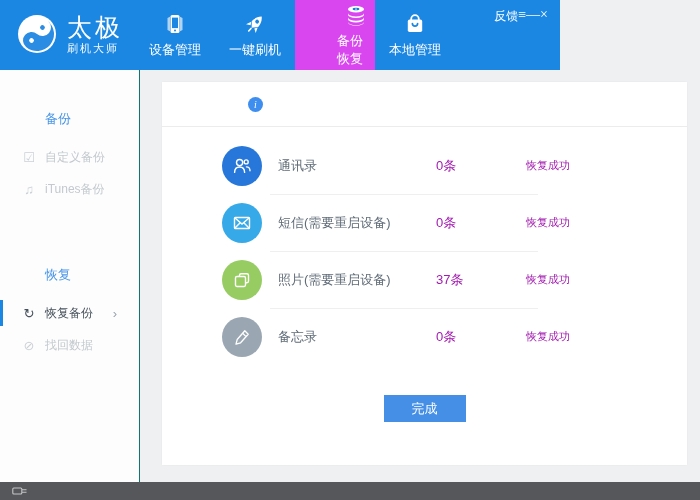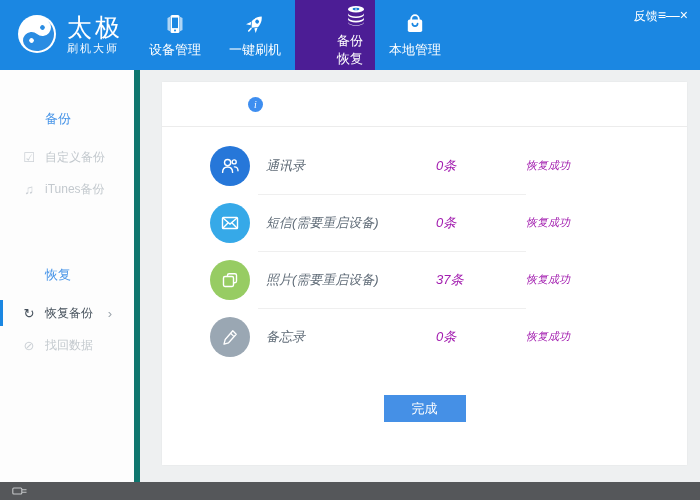--- a/index.html
+++ b/index.html
@@ -1,55 +1,55 @@
 <!DOCTYPE html>
 <html><head>
 <meta charset="utf-8">
 <style>
   * { margin:0; padding:0; box-sizing:border-box; }
   html,body { width:700px; height:500px; }
   body { font-family:"Liberation Sans","DejaVu Sans",sans-serif; background:#eef0f1; position:relative; overflow:hidden; }
 
   
-  .header { position:absolute; top:0; left:0; width:700px; height:70px; background:#1b87e2; }
+  .header { position:absolute; top:0; left:0; width:560px; height:70px; background:#1b87e2;font-family:Liberation Serif, serif; }
   .logo { position:absolute; left:16px; top:13px; display:flex; align-items:center; gap:9px; }
   .logo-badge { width:42px; height:42px; }
   .brand-txt { color:#fff; line-height:1; }
   .brand-title { font-size:25px; letter-spacing:3px; font-weight:400; }
   .brand-sub { font-size:11px; letter-spacing:2px; margin-top:3px; opacity:.95; }
 
   .nav { position:absolute; left:135px; top:0; display:flex; height:70px; }
   .tab { width:80px; height:70px; display:flex; flex-direction:column; align-items:center; justify-content:center; gap:5px; cursor:pointer; }
-  .tab.active { background:#4c1d95;padding-left:42px; }
+  .tab.active { background:#d946ef;padding-left:42px; }
   .tab-label { color:#fff; font-size:13px; }
   .tab svg { display:block; }
 
   .win-controls { position:absolute; right:12px; top:8px; display:flex; color:#fff; }
   .feedback { font-size:12px; cursor:pointer; }
   .wc-btn { font-size:14px; cursor:pointer; line-height:1; }
 
   
-  .sidebar { position:absolute; left:0; top:70px; width:140px; height:412px; background:#fdfdfd; border-right:6px solid #0f766e; }
+  .sidebar { position:absolute; left:0; top:70px; width:140px; height:412px; background:#fdfdfd; border-right:1px solid #0f766e; }
   .side-section-title { color:#4a96e8; font-size:13px; padding-left:45px; margin-top:40px; margin-bottom:14px; }
   .side-section-title.second { margin-top:62px; }
   .side-item { position:relative; height:30px; display:flex; align-items:center; color:#c3c9ce; font-size:12px; cursor:pointer; margin-bottom:2px; }
   .side-icon { width:14px; margin-left:22px; margin-right:9px; font-size:13px; text-align:center; color:#ccd1d6; }
   .side-item.active { color:#47525d; }
   .side-item.active .side-icon { color:#47525d; }
   .side-item.active::before { content:""; position:absolute; left:0; top:2px; width:3px; height:26px; background:#1b87e2; }
   .chev { position:absolute; right:22px; color:#9aa3ab; font-size:13px; }
 
   
   .main { position:absolute; left:140px; top:70px; width:560px; height:412px; background:#eef0f1; }
   .panel { position:absolute; left:22px; top:12px; right:13px; bottom:17px; background:#fff; box-shadow:0 0 2px rgba(0,0,0,.05); }
   .notice { height:45px; border-bottom:1px solid #ececec; display:flex; align-items:center; padding-left:86px; gap:9px; }
   .info-icon { width:15px; height:15px; border-radius:50%; background:#3e8ef0; color:#fff; font-size:10px; font-style:italic; font-family:"Liberation Serif","DejaVu Serif",serif; display:flex; align-items:center; justify-content:center; }
   .notice-text { color:#3e8ef0; font-size:13px; }
 
-  .rows { padding:10px 95px 0 48px;font-style:italic; }
+  .rows { padding:10px 95px 0 60px; }
   .row { position:relative; height:57px; display:flex; align-items:center; }
   .row + .row::before { content:""; position:absolute; top:0; left:48px; width:268px; border-top:1px solid #efefef; }
   .row-icon { width:40px; height:40px; border-radius:50%; flex-shrink:0; display:flex; align-items:center; justify-content:center; }
   .row-label { margin-left:16px; flex:1; color:#5f6b77; font-size:13px; }
   .row-count { width:60px; text-align:left; color:#a21caf; font-size:13px; }
   .row-status { width:66px; margin-left:30px; color:#a21caf; font-size:11px; }
 
   .done-btn { display:block; margin:30px auto 0; width:82px; height:27px; background:#4590e6; color:#fff; font-size:13px; border:none; cursor:pointer; font-family:inherit; }
 
   

